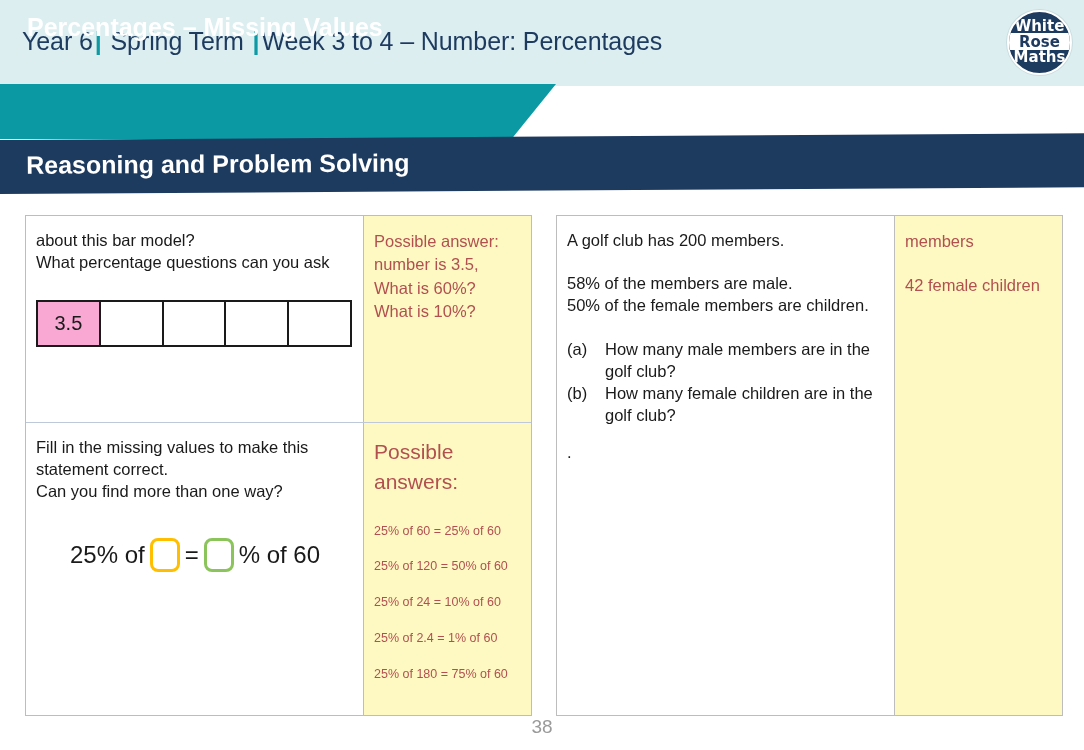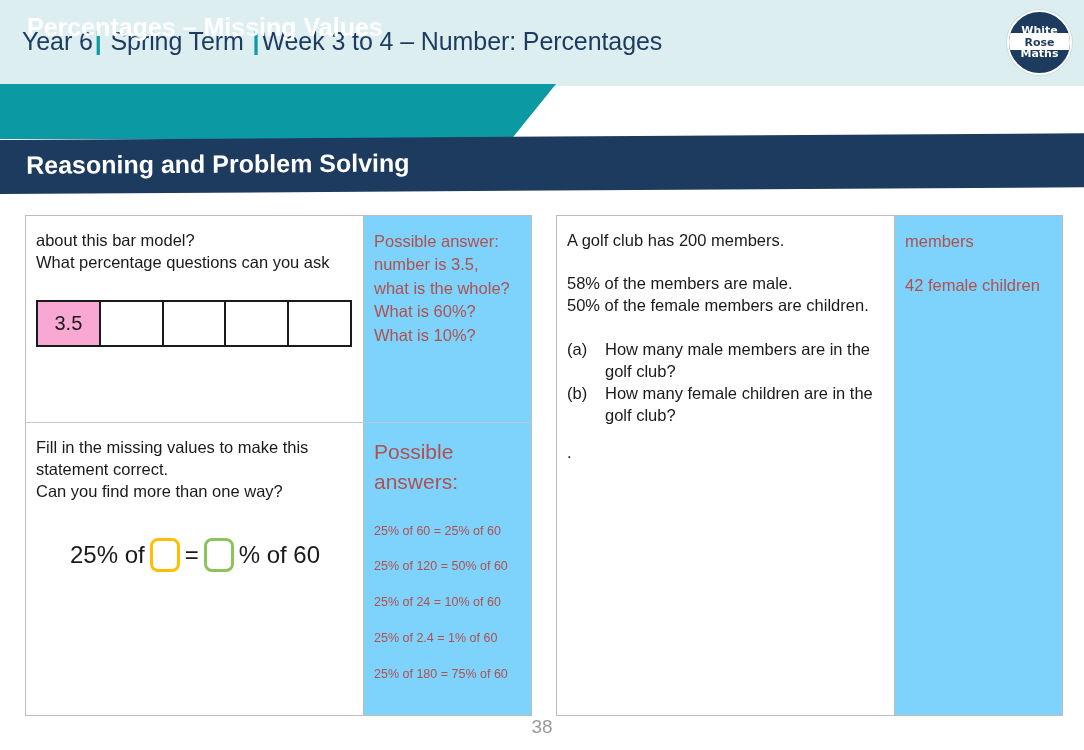--- a/index.html
+++ b/index.html
@@ -61,21 +61,21 @@
   #logo .logo-text {
     position: absolute;
     left: 0; top: 0;
     width: 100%;
     height: 100%;
     display: flex;
     flex-direction: column;
     align-items: center;
     justify-content: center;
     line-height: 1.06;
-    font-size: 11px;
+    font-size: 15px;
     font-weight: bold;
     font-family: "DejaVu Sans", sans-serif;
   }
   #logo .l1, #logo .l3 { color: #ffffff; }
   #logo .l2 { color: #1d3a5f; }
 
   
   #teal-banner {
     position: absolute;
     left: 0; top: 84px;
@@ -138,21 +138,21 @@
   }
   .qcell-question {
     background: #ffffff;
     border-right: 1px solid #bdbdbd;
     padding: 14px 14px 8px 10px;
     color: #1a1a1a;
     font-size: 16.5px;
     line-height: 1.32;
   }
   .qcell-answer {
-    background: #7dd3fc;
+    background: #fef9c3;
     padding: 14px 8px 8px 10px;
     color: #b1504f;
     font-size: 16.5px;
     line-height: 1.42;
   }
 
   
   #row-l1 { top: 0;     height: 206px; }
   #row-l2 { top: 206px; height: 293px; border-top: 1px solid #bdc9d8; }
   #row-l1 .qcell-question, #row-l2 .qcell-question { width: 338px; height: 100%; }
@@ -279,21 +279,20 @@
         <div class="bm-cell"></div>
         <div class="bm-cell"></div>
         <div class="bm-cell"></div>
         <div class="bm-cell"></div>
       </div>
     </div>
 
     <div class="qcell qcell-answer">
       <div>Possible answer:</div>
       <div>number is 3.5,</div>
-      <div>what is the whole?</div>
       <div>What is 60%?</div>
       <div>What is 10%?</div>
     </div>
   </div>
 
   <div class="qrow" id="row-l2">
     <div class="qcell qcell-question">
       <div>Fill in the missing values to make this</div>
       <div>statement correct.</div>
       <div>Can you find more than one way?</div>

